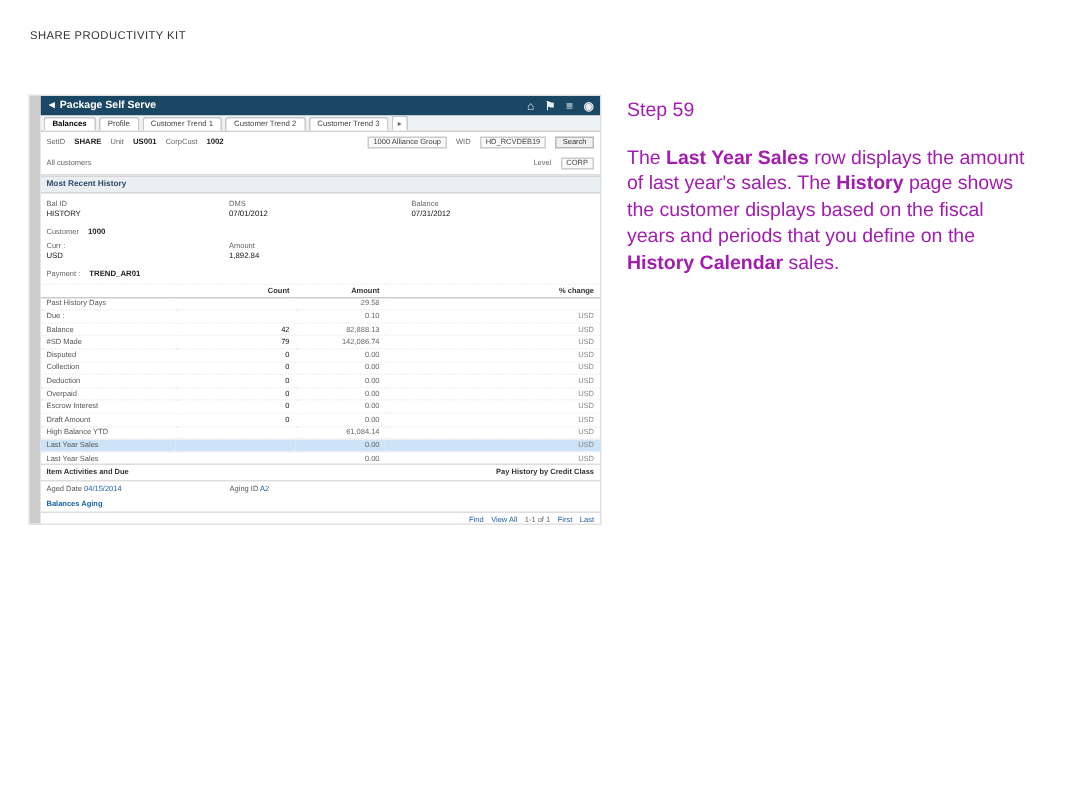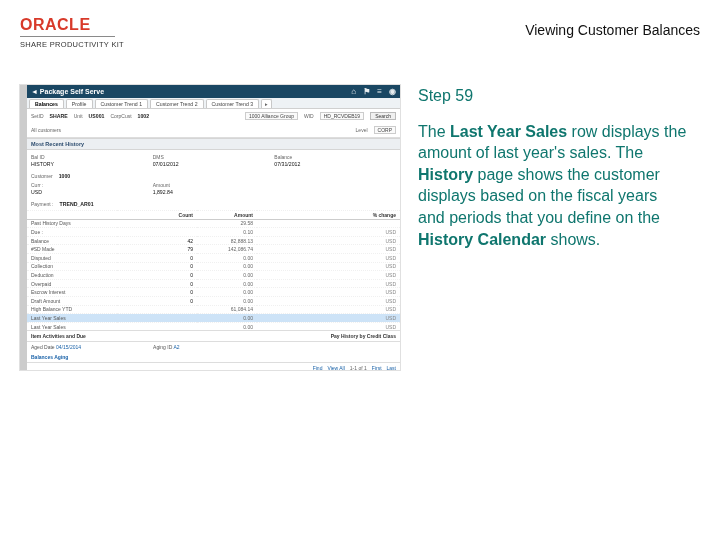--- a/index.html
+++ b/index.html
@@ -177,38 +177,36 @@
   }
   .balgrid {
     color: #1a62a8;
     font-weight: 700;
     padding: 2px 4px;
     font-size: 5px;
     border-bottom: 1px solid #ddd;
   }
   .instr {
     width: 270px;
-    font-size: 16px;
-    color: #0f766e;
+    font-size: 13px;
+    color: #a21caf;
     line-height: 1.35;
   }
   .instr .step {
     margin-bottom: 14px;
   }
   .instr b { font-weight: 700; }
 </style>
 </head>
 <body>
 
 <div class="hdr">
   <div class="logo-stack">
-    <div class="oracle">ORACLE</div>
     <div class="upk">SHARE PRODUCTIVITY KIT</div>
   </div>
-  <div class="doc-title">Viewing Customer Balances</div>
 </div>
 
 <div class="content">
   <div class="app-frame">
     <div class="app-bar">
       <span>◄ Package Self Serve</span>
       <span class="icons">
         <span>⌂</span>
         <span>⚑</span>
         <span>≡</span>
@@ -386,16 +384,16 @@
       <span style="color:#666">1-1 of 1</span>
       <span>First</span>
       <span>Last</span>
     </div>
 
   </div>
 
   <div class="instr">
     <div class="step">Step 59</div>
     <div>
-      <span>The </span><b>Last Year Sales</b><span> row displays the amount of last year's sales. The </span><b>History</b><span> page shows the customer displays based on the fiscal years and periods that you define on the </span><b>History Calendar</b><span> shows.</span>
+      <span>The </span><b>Last Year Sales</b><span> row displays the amount of last year's sales. The </span><b>History</b><span> page shows the customer displays based on the fiscal years and periods that you define on the </span><b>History Calendar</b><span> sales.</span>
     </div>
   </div>
 </div>
 
 </body></html>

